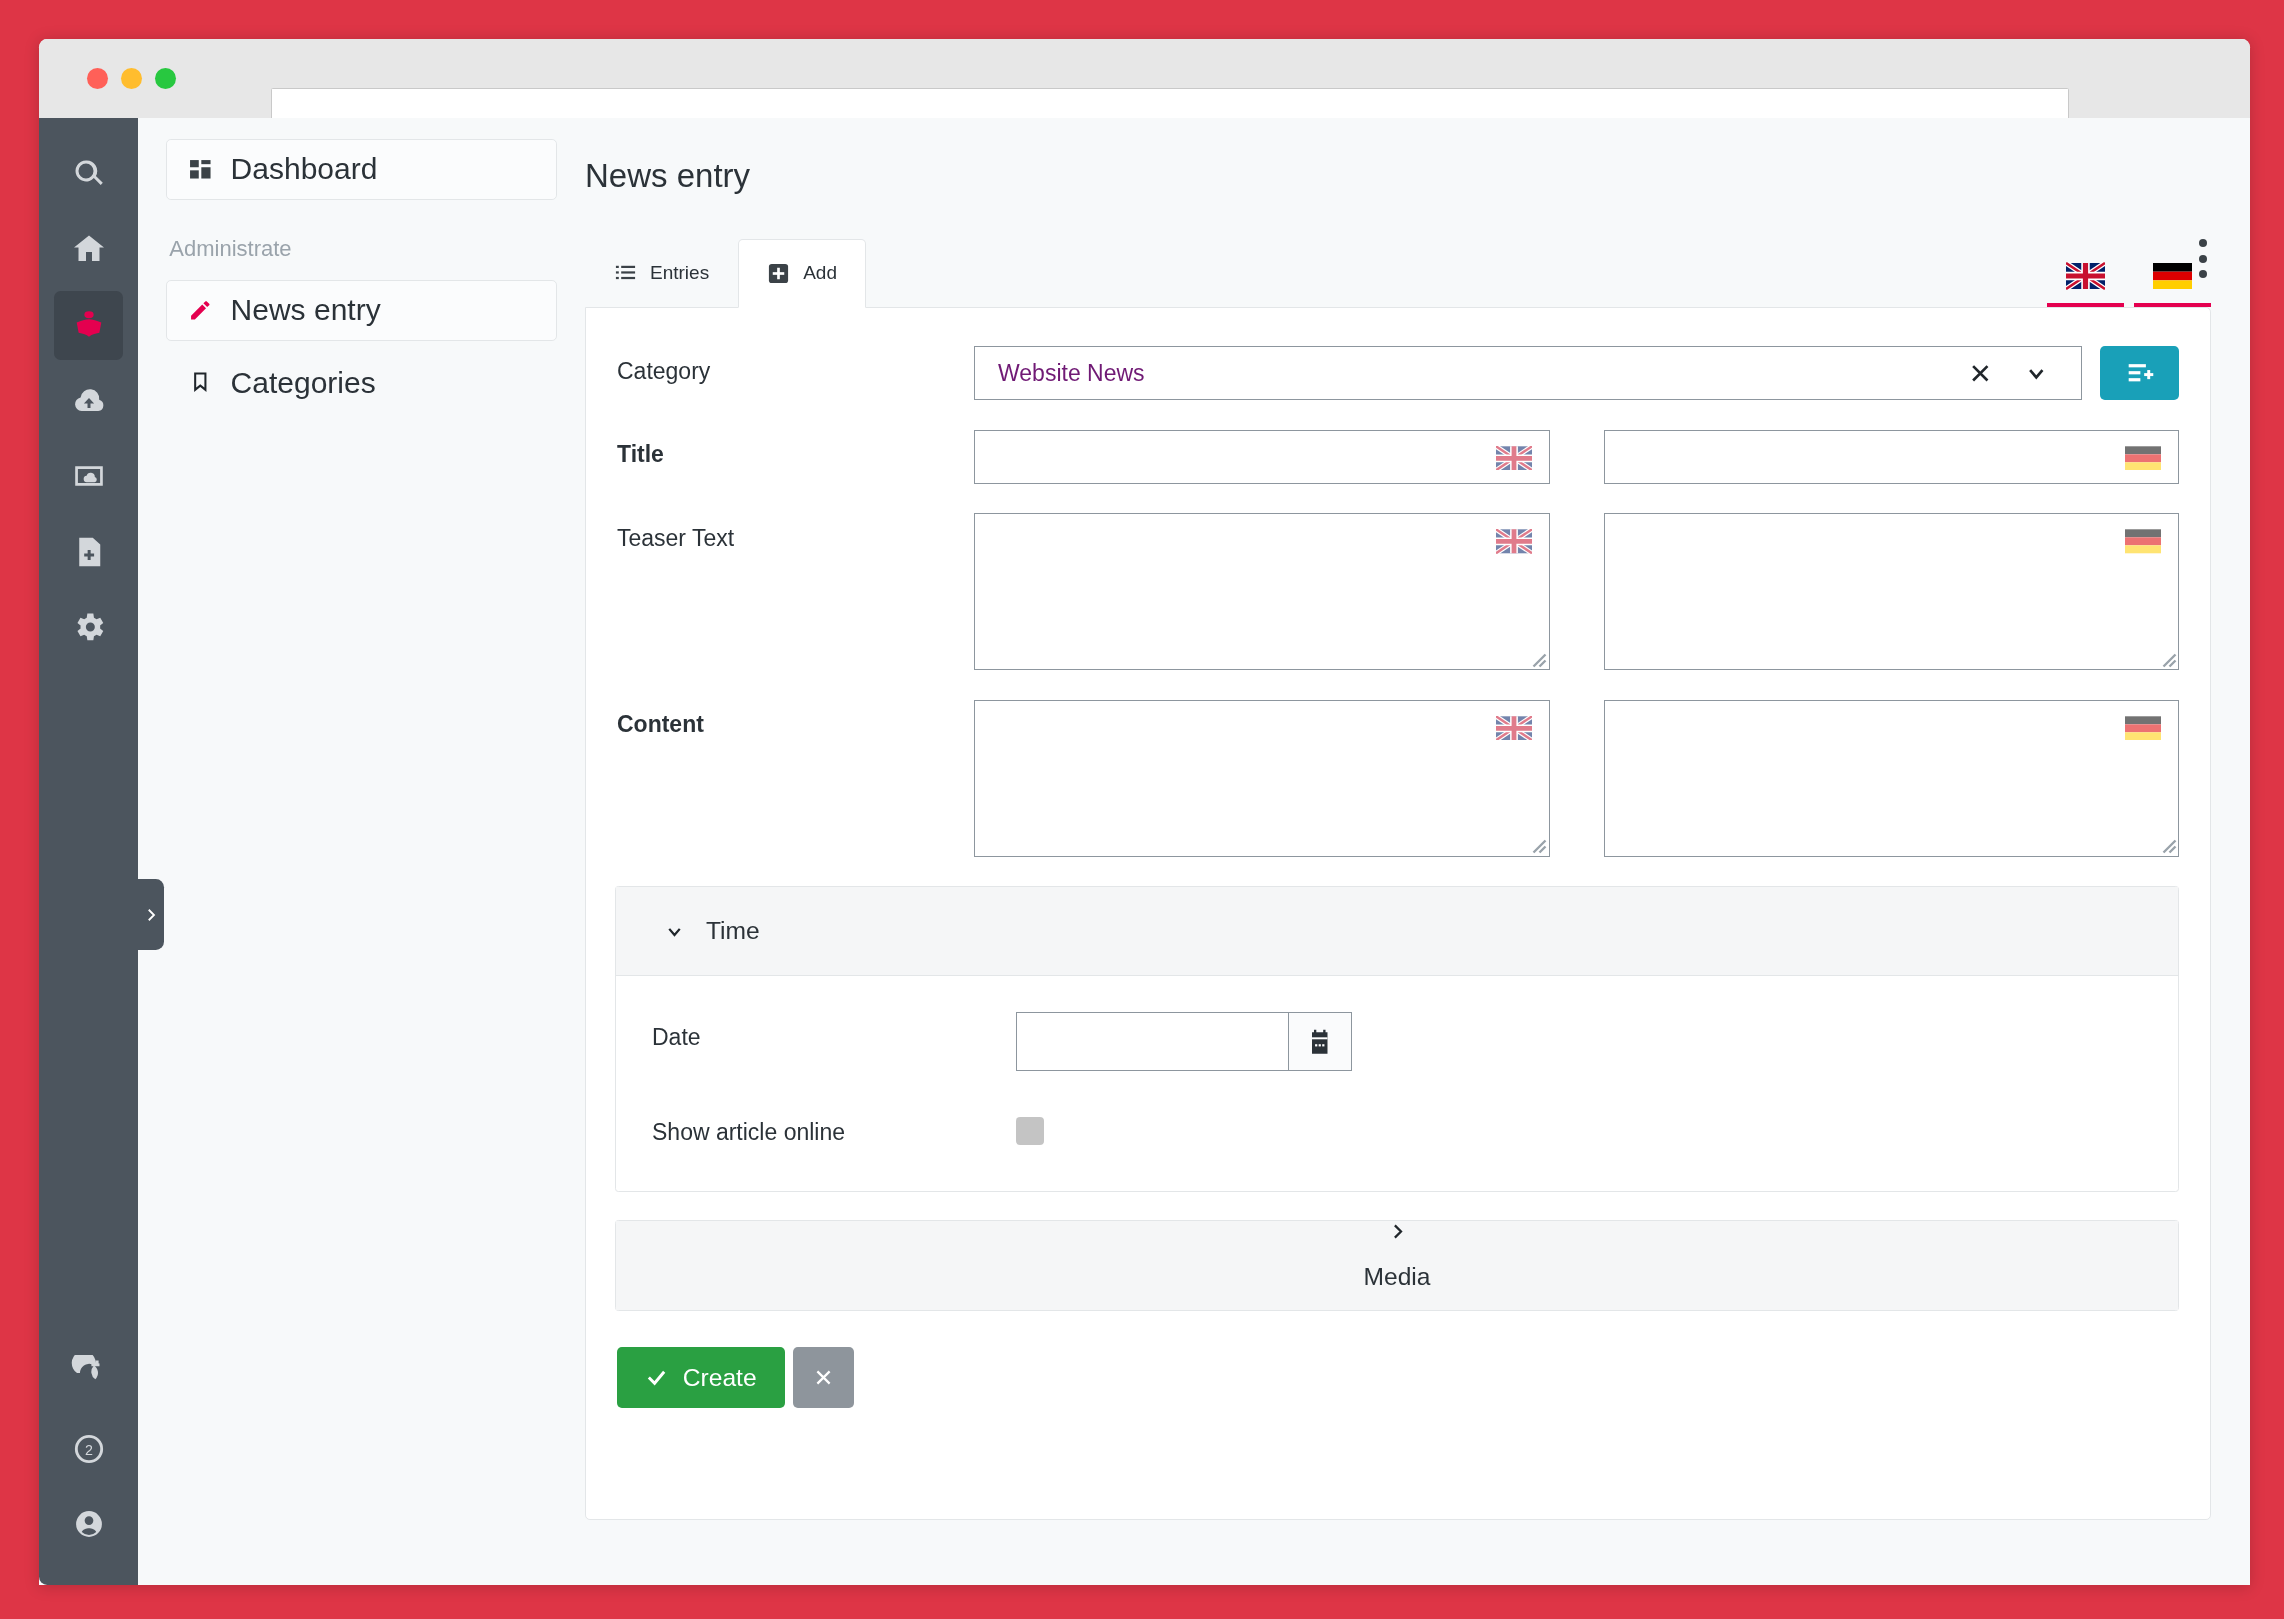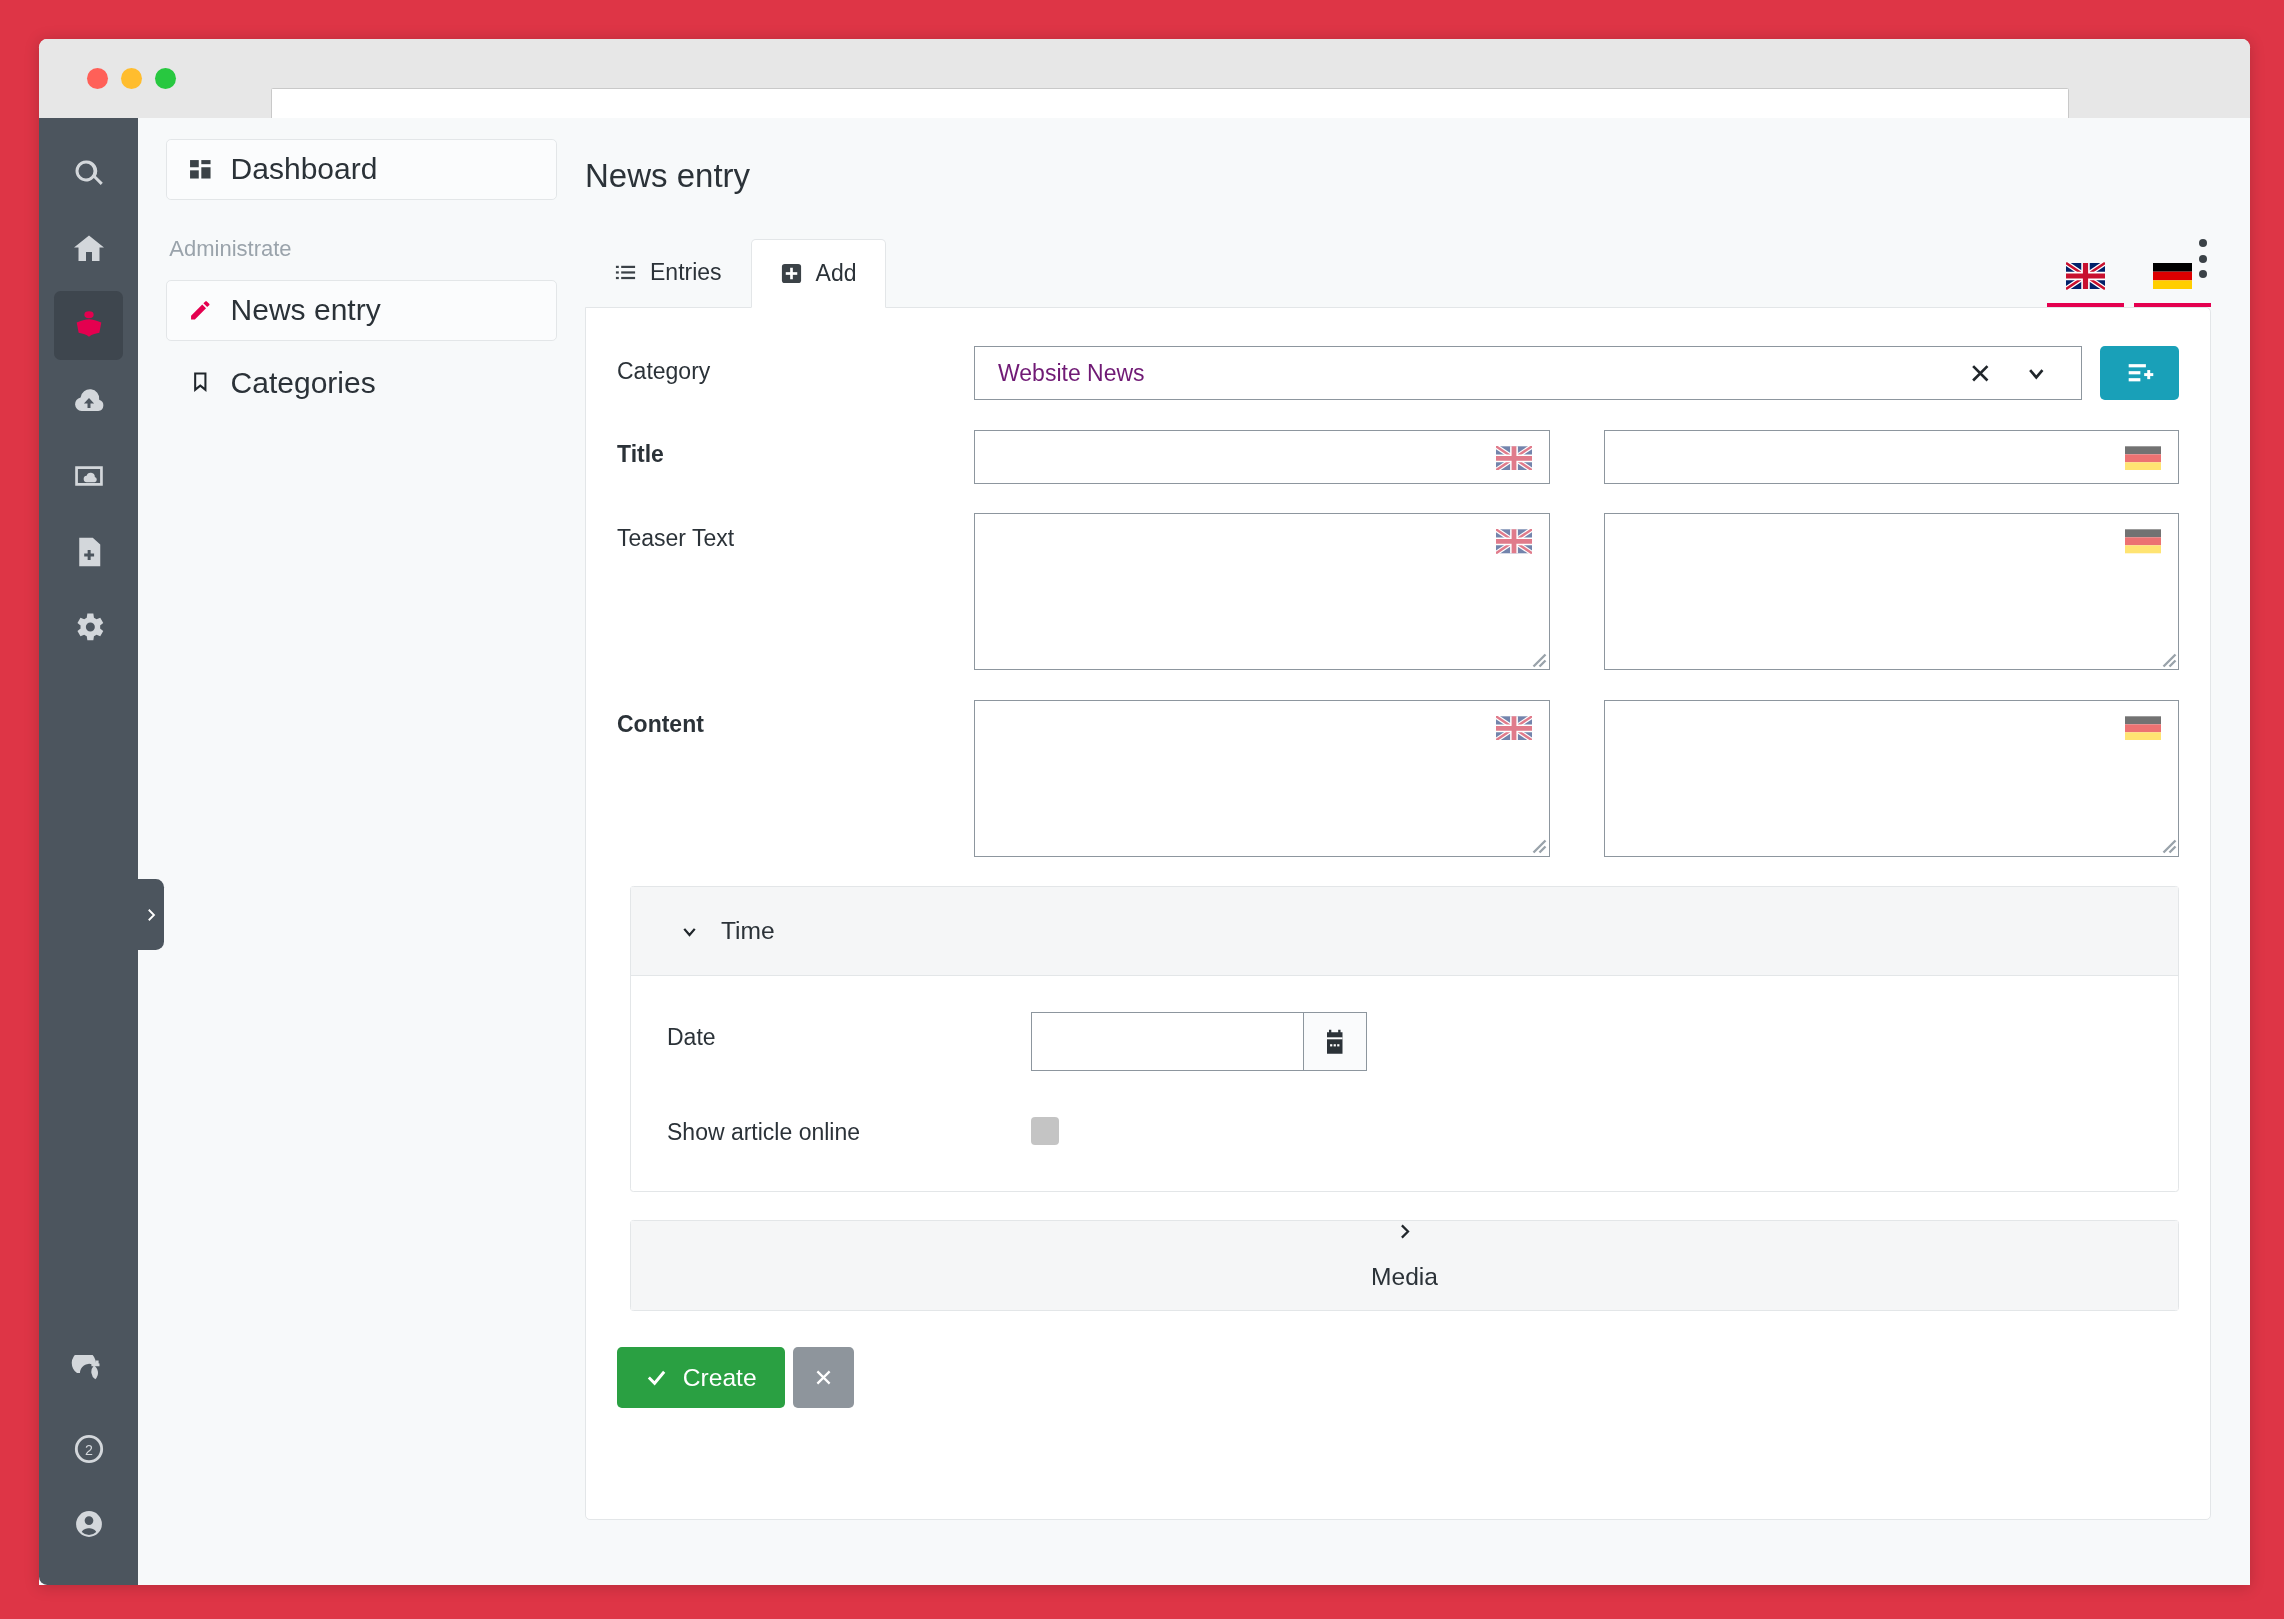--- a/index.html
+++ b/index.html
@@ -144,21 +144,21 @@
     display: flex;
     align-items: flex-end;
     margin-top: 43px;
     height: 69px;
     position: relative;
   }
   .tab {
     display: flex; align-items: center; gap: 13px;
     height: 69px;
     padding: 0 28px;
-    font-size: 23px;
+    font-size: 19px;
     color: #2b3238;
     cursor: pointer;
     border: 0.8px solid transparent;
     border-radius: 4.9px 4.9px 0 0;
   }
   .tab.active {
     background: #fff;
     border-color: #e3e6e8;
     border-bottom-color: #fff;
     margin-bottom: -0.8px;
@@ -270,21 +270,21 @@
   .resize-grip {
     position: absolute;
     right: 2.5px; bottom: 2.5px;
     width: 18px; height: 18px;
     pointer-events: none;
   }
   .resize-grip svg { width: 18px; height: 18px; stroke: #9aa3ab; stroke-width: 1.6; }
 
   
   .panel {
-    margin: 0 31px 28px 44px;
+    margin: 0 31px 28px 29px;
     border: 0.8px solid #e3e6e8;
     border-radius: 3.3px;
     background: #fff;
   }
   .panel-head {
     background: #f5f6f7;
     border-bottom: 0.8px solid #e3e6e8;
     height: 89px;
     display: flex; align-items: center;
     gap: 21px;

